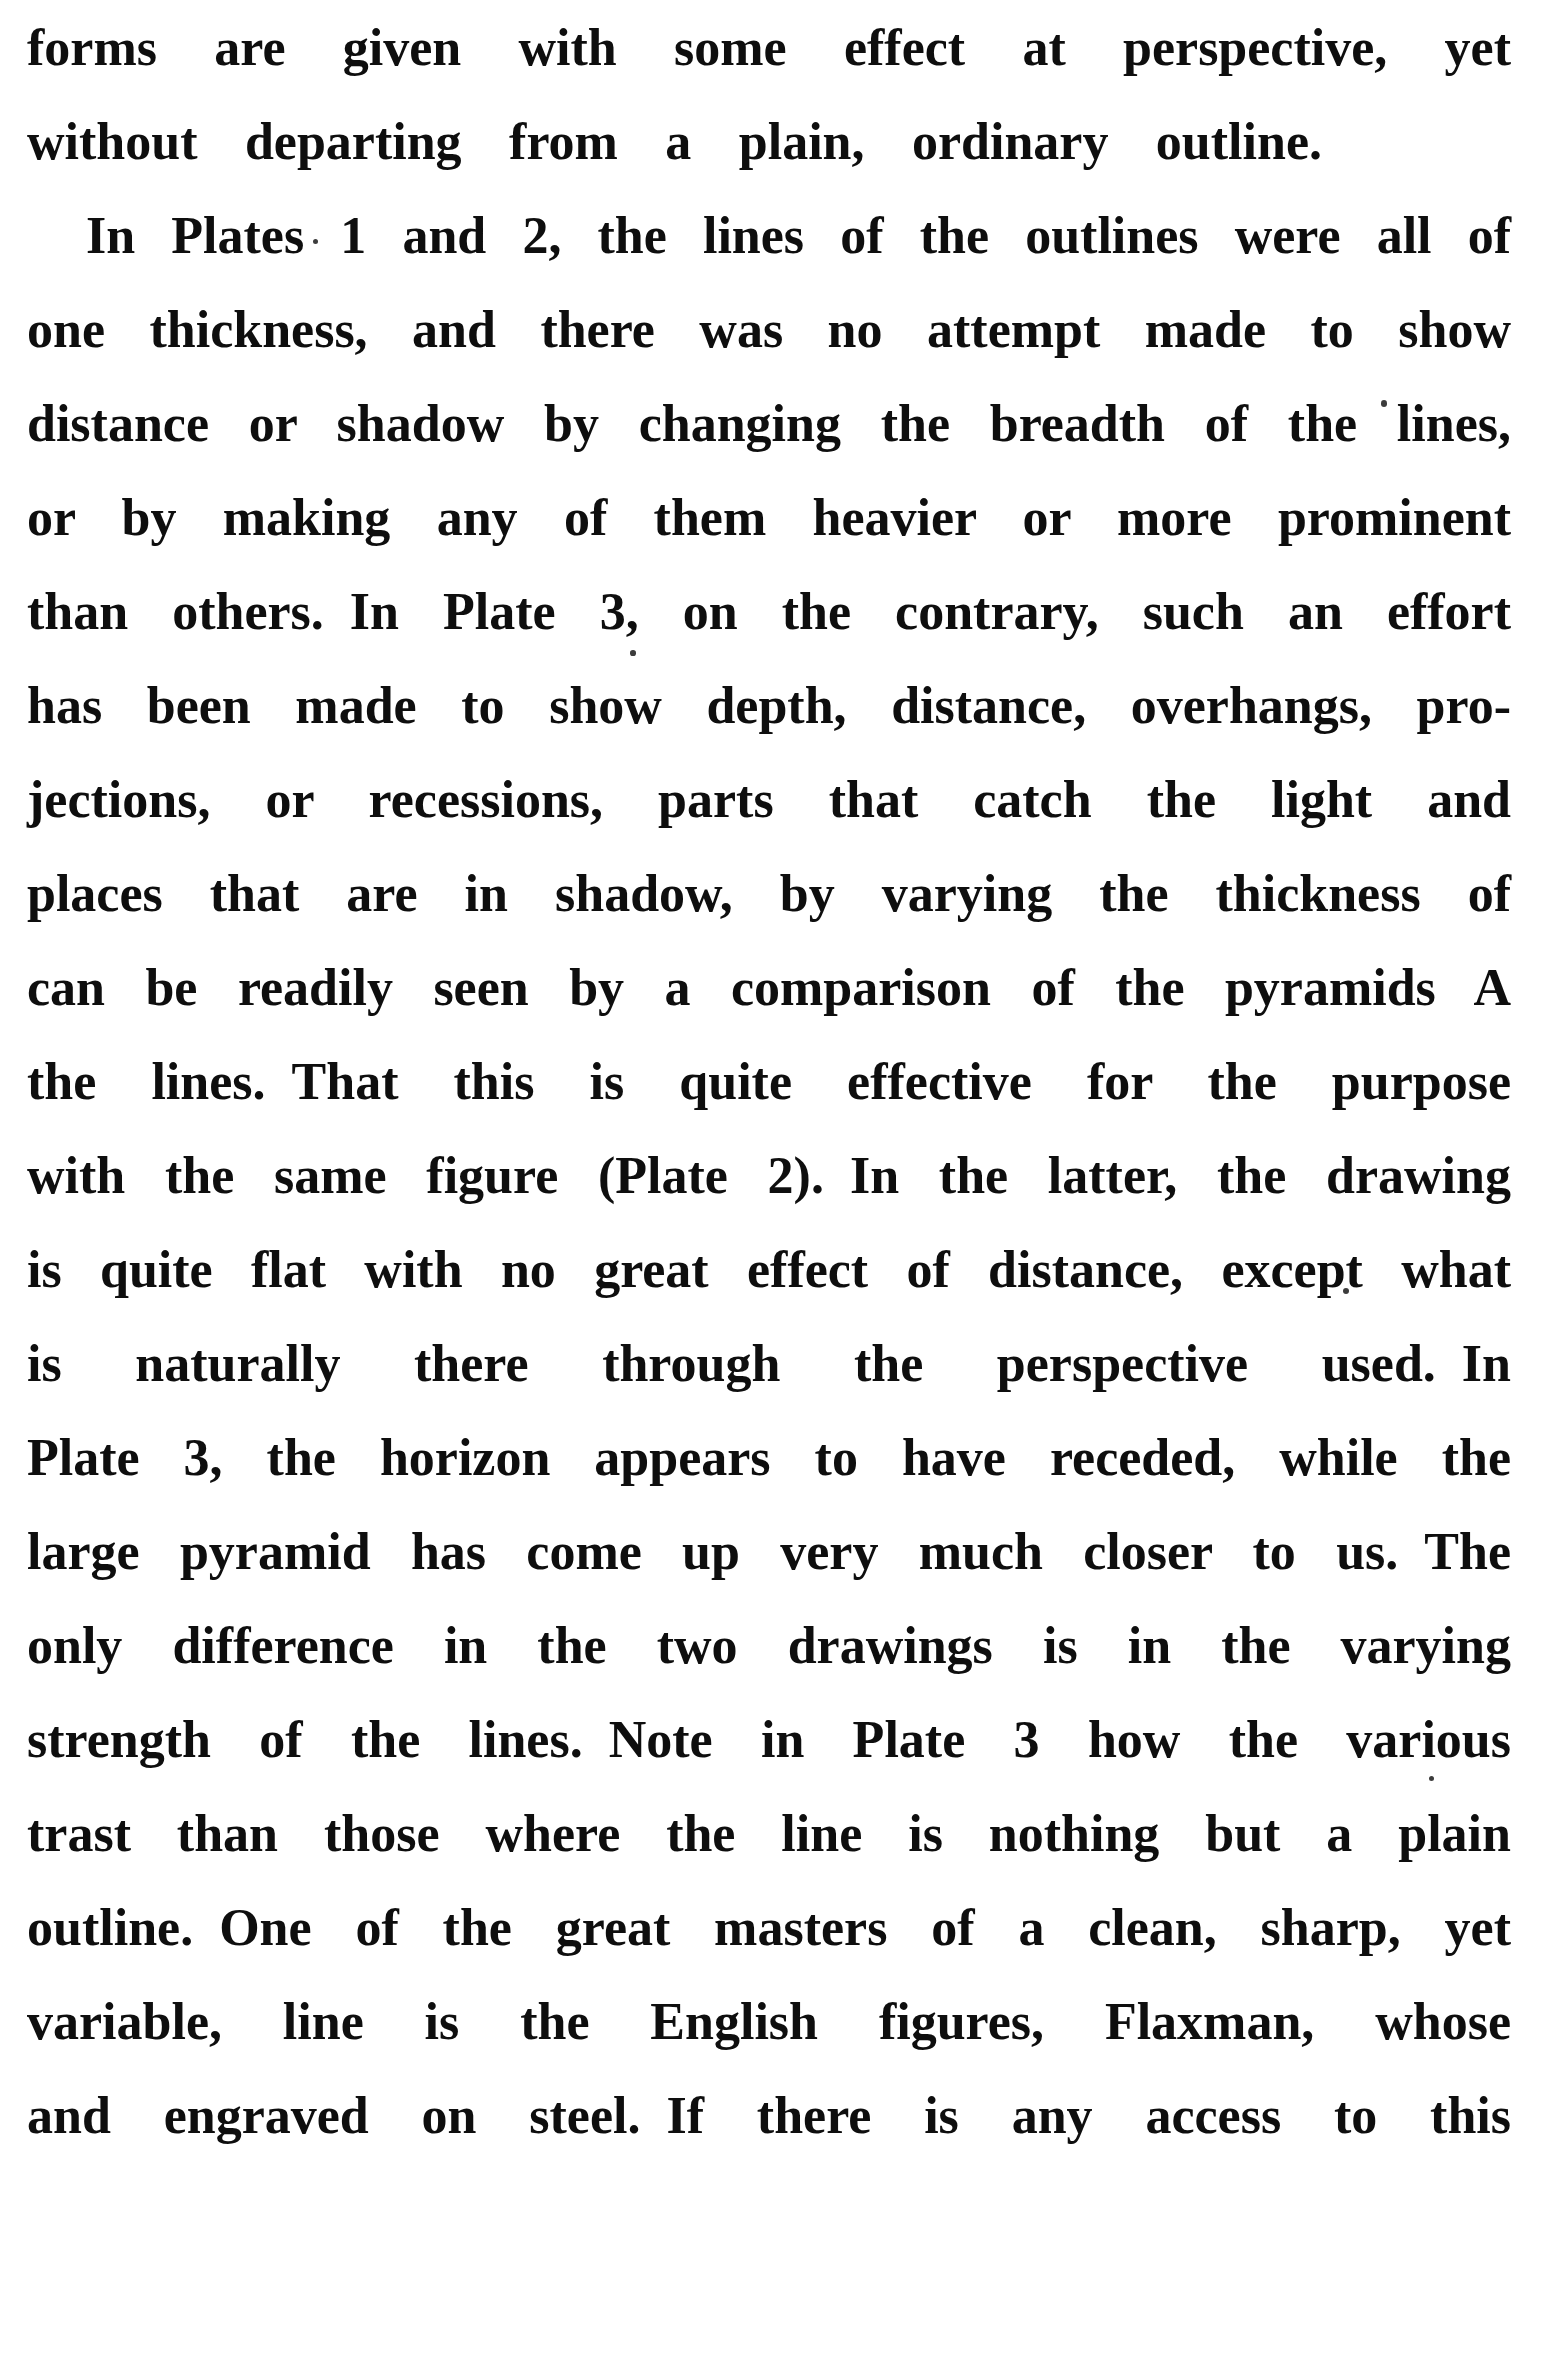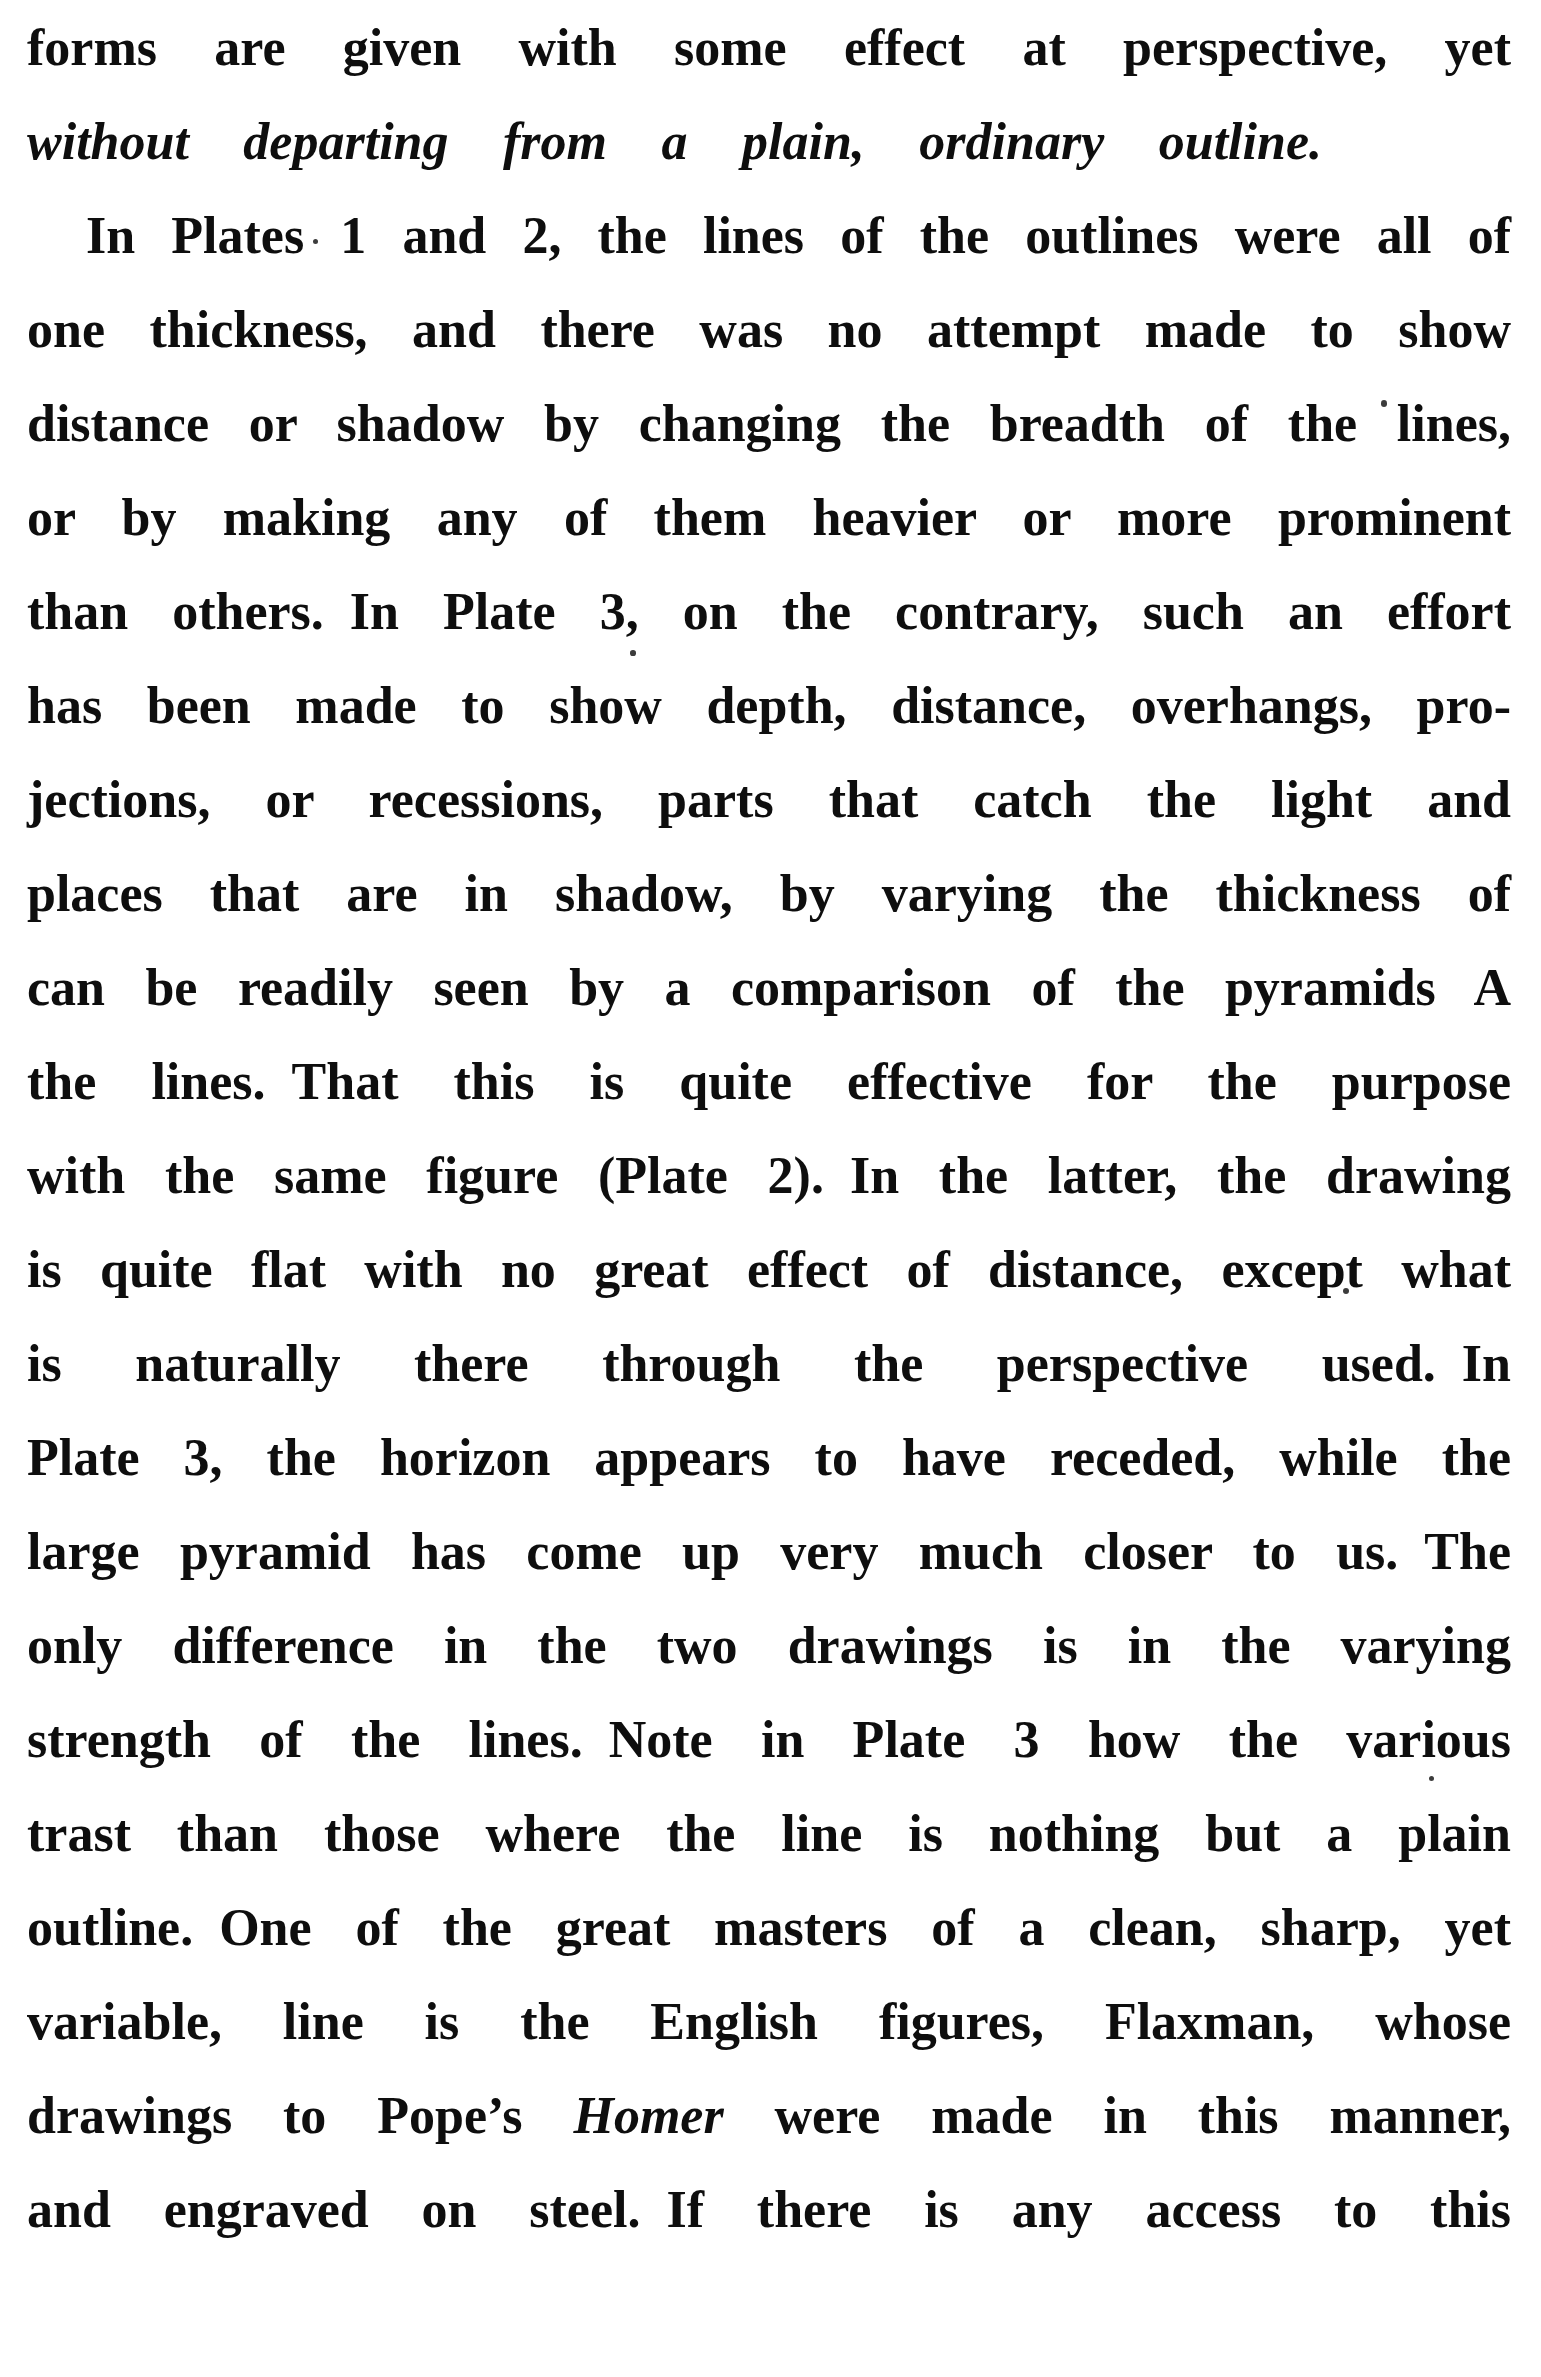--- a/index.html
+++ b/index.html
@@ -26,21 +26,20 @@
     color: #0e0e0e;
     text-rendering: optimizeLegibility;
   }
   .line {
     height: 94px;
     text-align: justify;
     text-align-last: justify;
   }
   .line.par-end {
     width: 1295px;
-    font-style: italic;
   }
   .line.indent {
     text-indent: 59px;
   }
   .line em {
     font-style: italic;
     font-weight: bold;
   }
   .speck {
     position: absolute;
@@ -69,21 +68,20 @@
       <div class="line"><span>with the same figure (Plate 2). In the latter, the drawing</span></div>
       <div class="line"><span>is quite flat with no great effect of distance, except what</span></div>
       <div class="line"><span>is naturally there through the perspective used. In</span></div>
       <div class="line"><span>Plate 3, the horizon appears to have receded, while the</span></div>
       <div class="line"><span>large pyramid has come up very much closer to us. The</span></div>
       <div class="line"><span>only difference in the two drawings is in the varying</span></div>
       <div class="line"><span>strength of the lines. Note in Plate 3 how the various</span></div>
       <div class="line"><span>trast than those where the line is nothing but a plain</span></div>
       <div class="line"><span>outline. One of the great masters of a clean, sharp, yet</span></div>
       <div class="line"><span>variable, line is the English figures, Flaxman, whose</span></div>
-      <div class="line"><span>drawings to Pope’s </span><em>Homer</em><span> were made in this manner,</span></div>
       <div class="line"><span>and engraved on steel. If there is any access to this</span></div>
     </div>
 <div class="speck" style="left: 1381px; top: 400px; width: 6.4px; height: 7px;"></div>
     <div class="speck" style="left: 313px; top: 239px; width: 5px; height: 5px;"></div>
     <div class="speck" style="left: 630px; top: 650px; width: 5.7px; height: 5.7px;"></div>
     <div class="speck" style="left: 1343px; top: 1288px; width: 6.4px; height: 6.4px;"></div>
     <div class="speck" style="left: 1429px; top: 1776px; width: 5px; height: 5px;"></div>
   </div>
 
 

